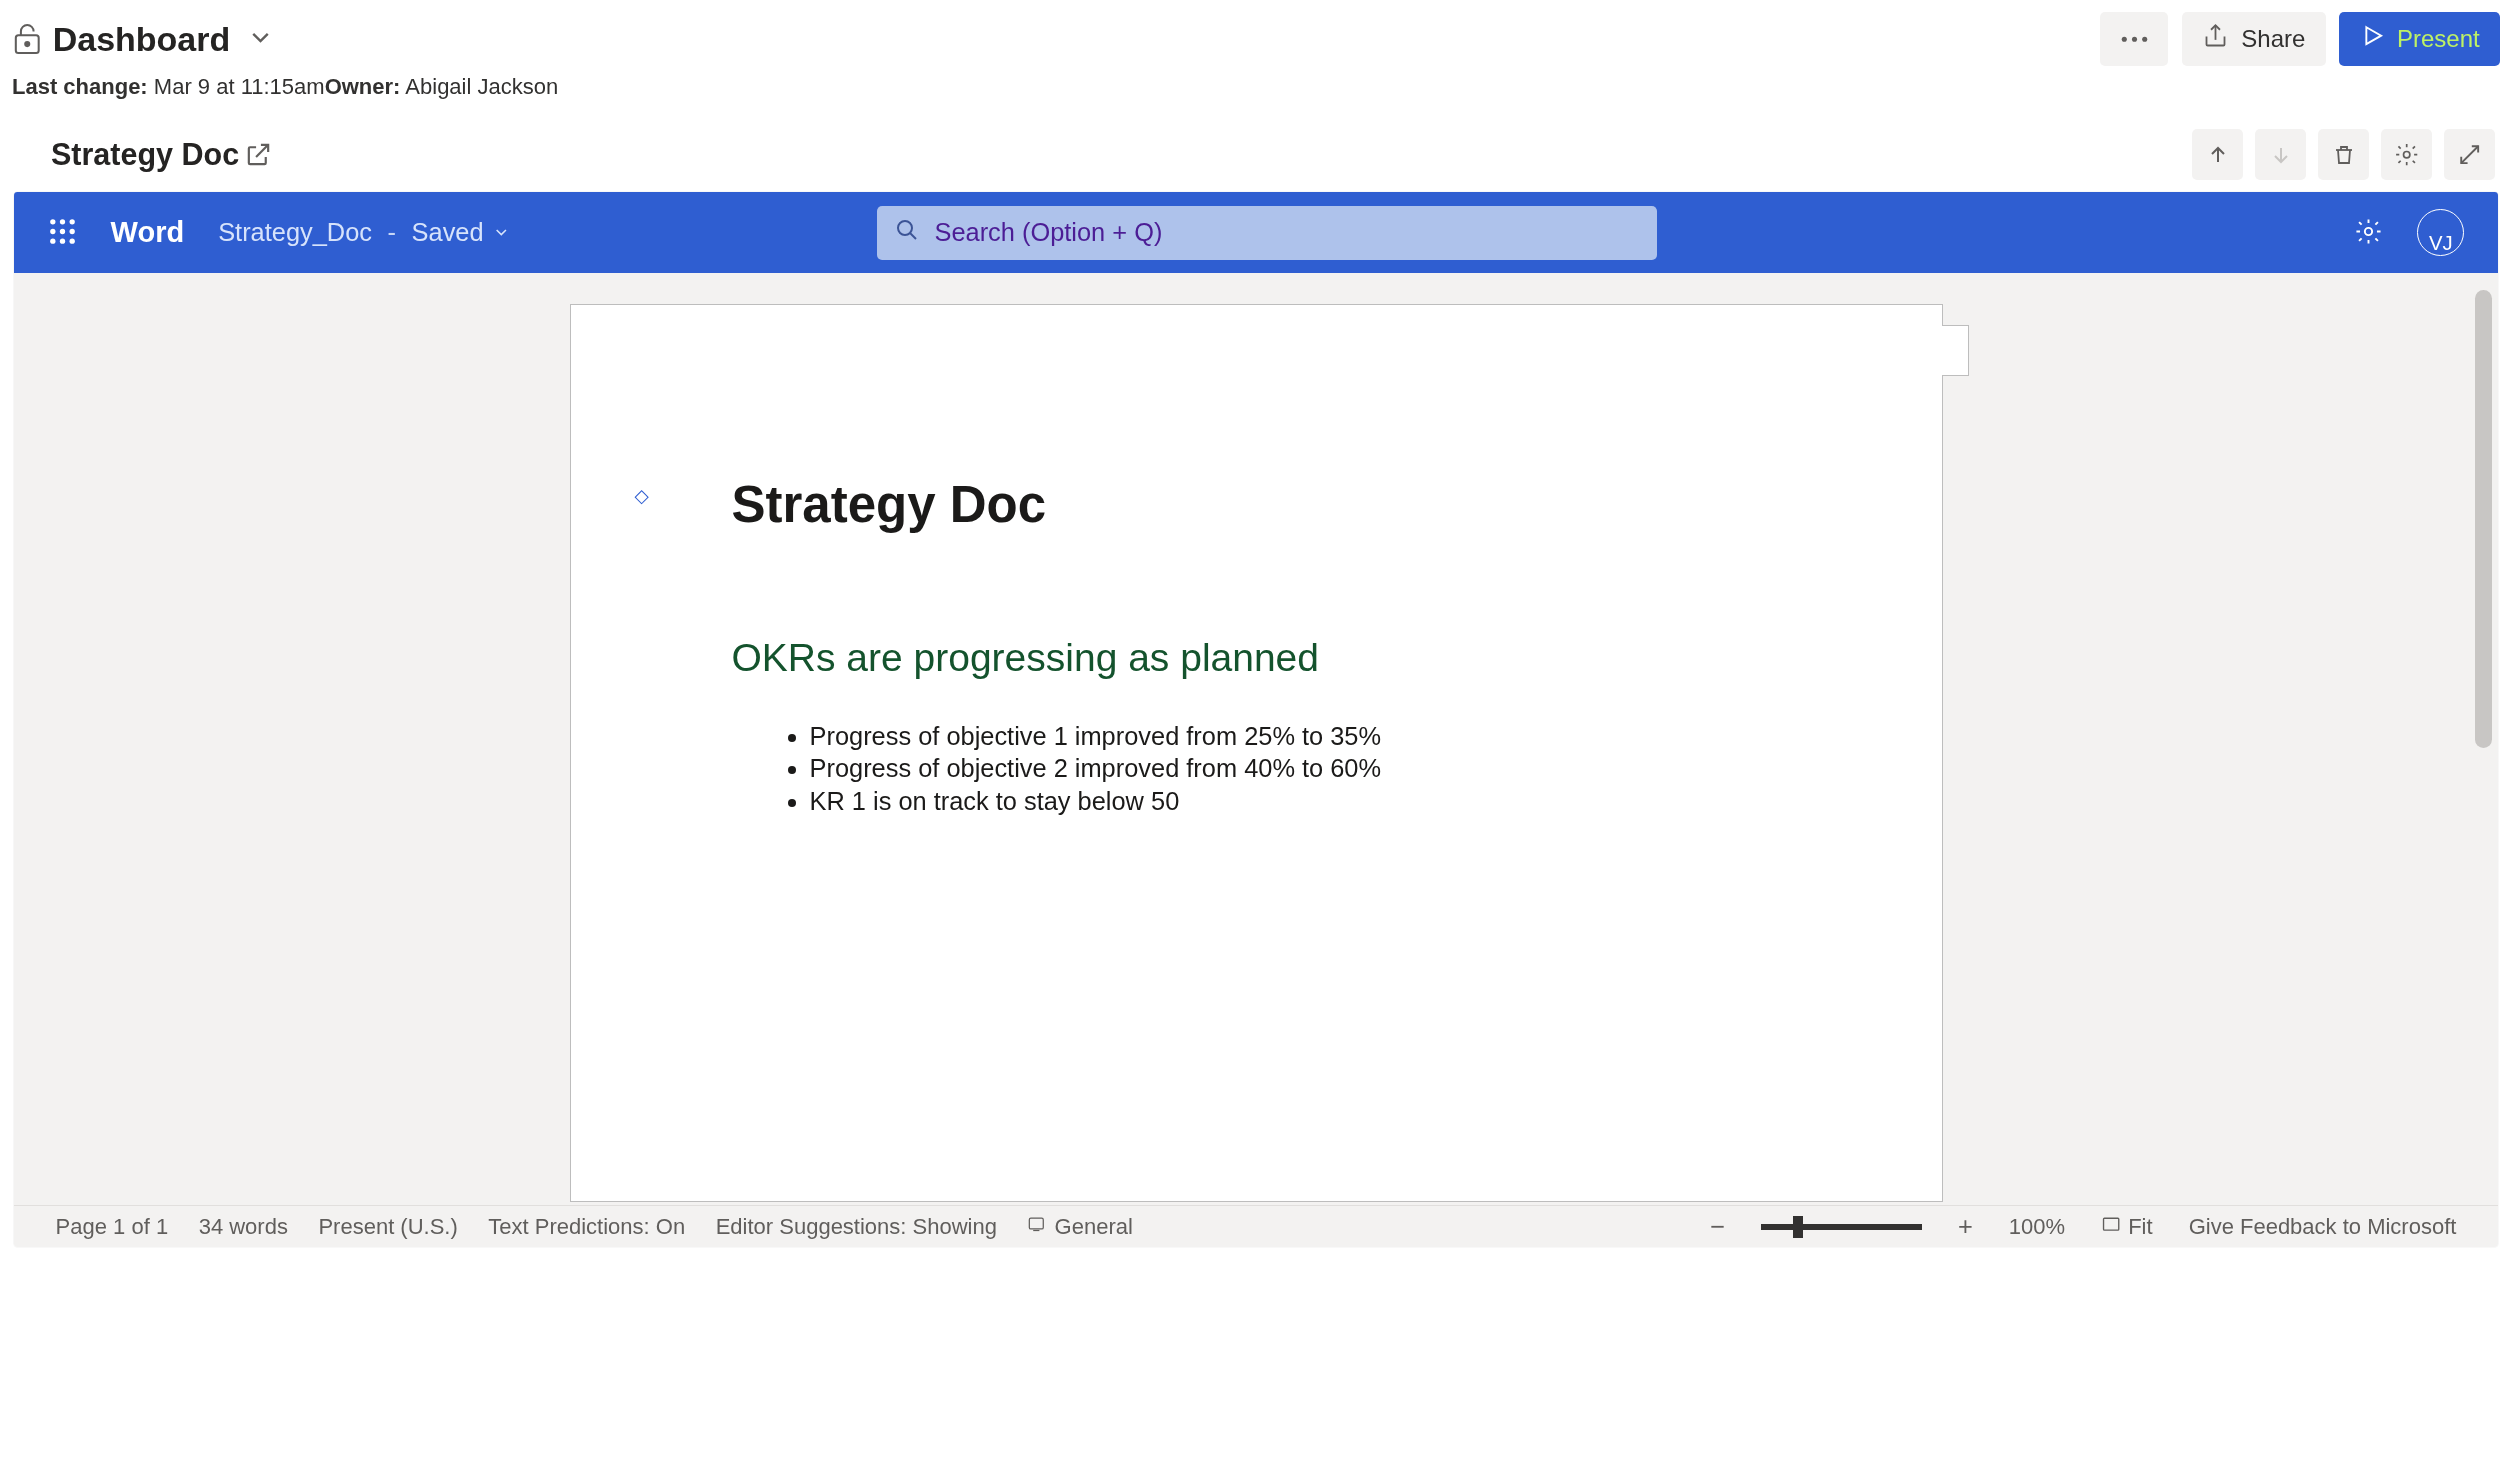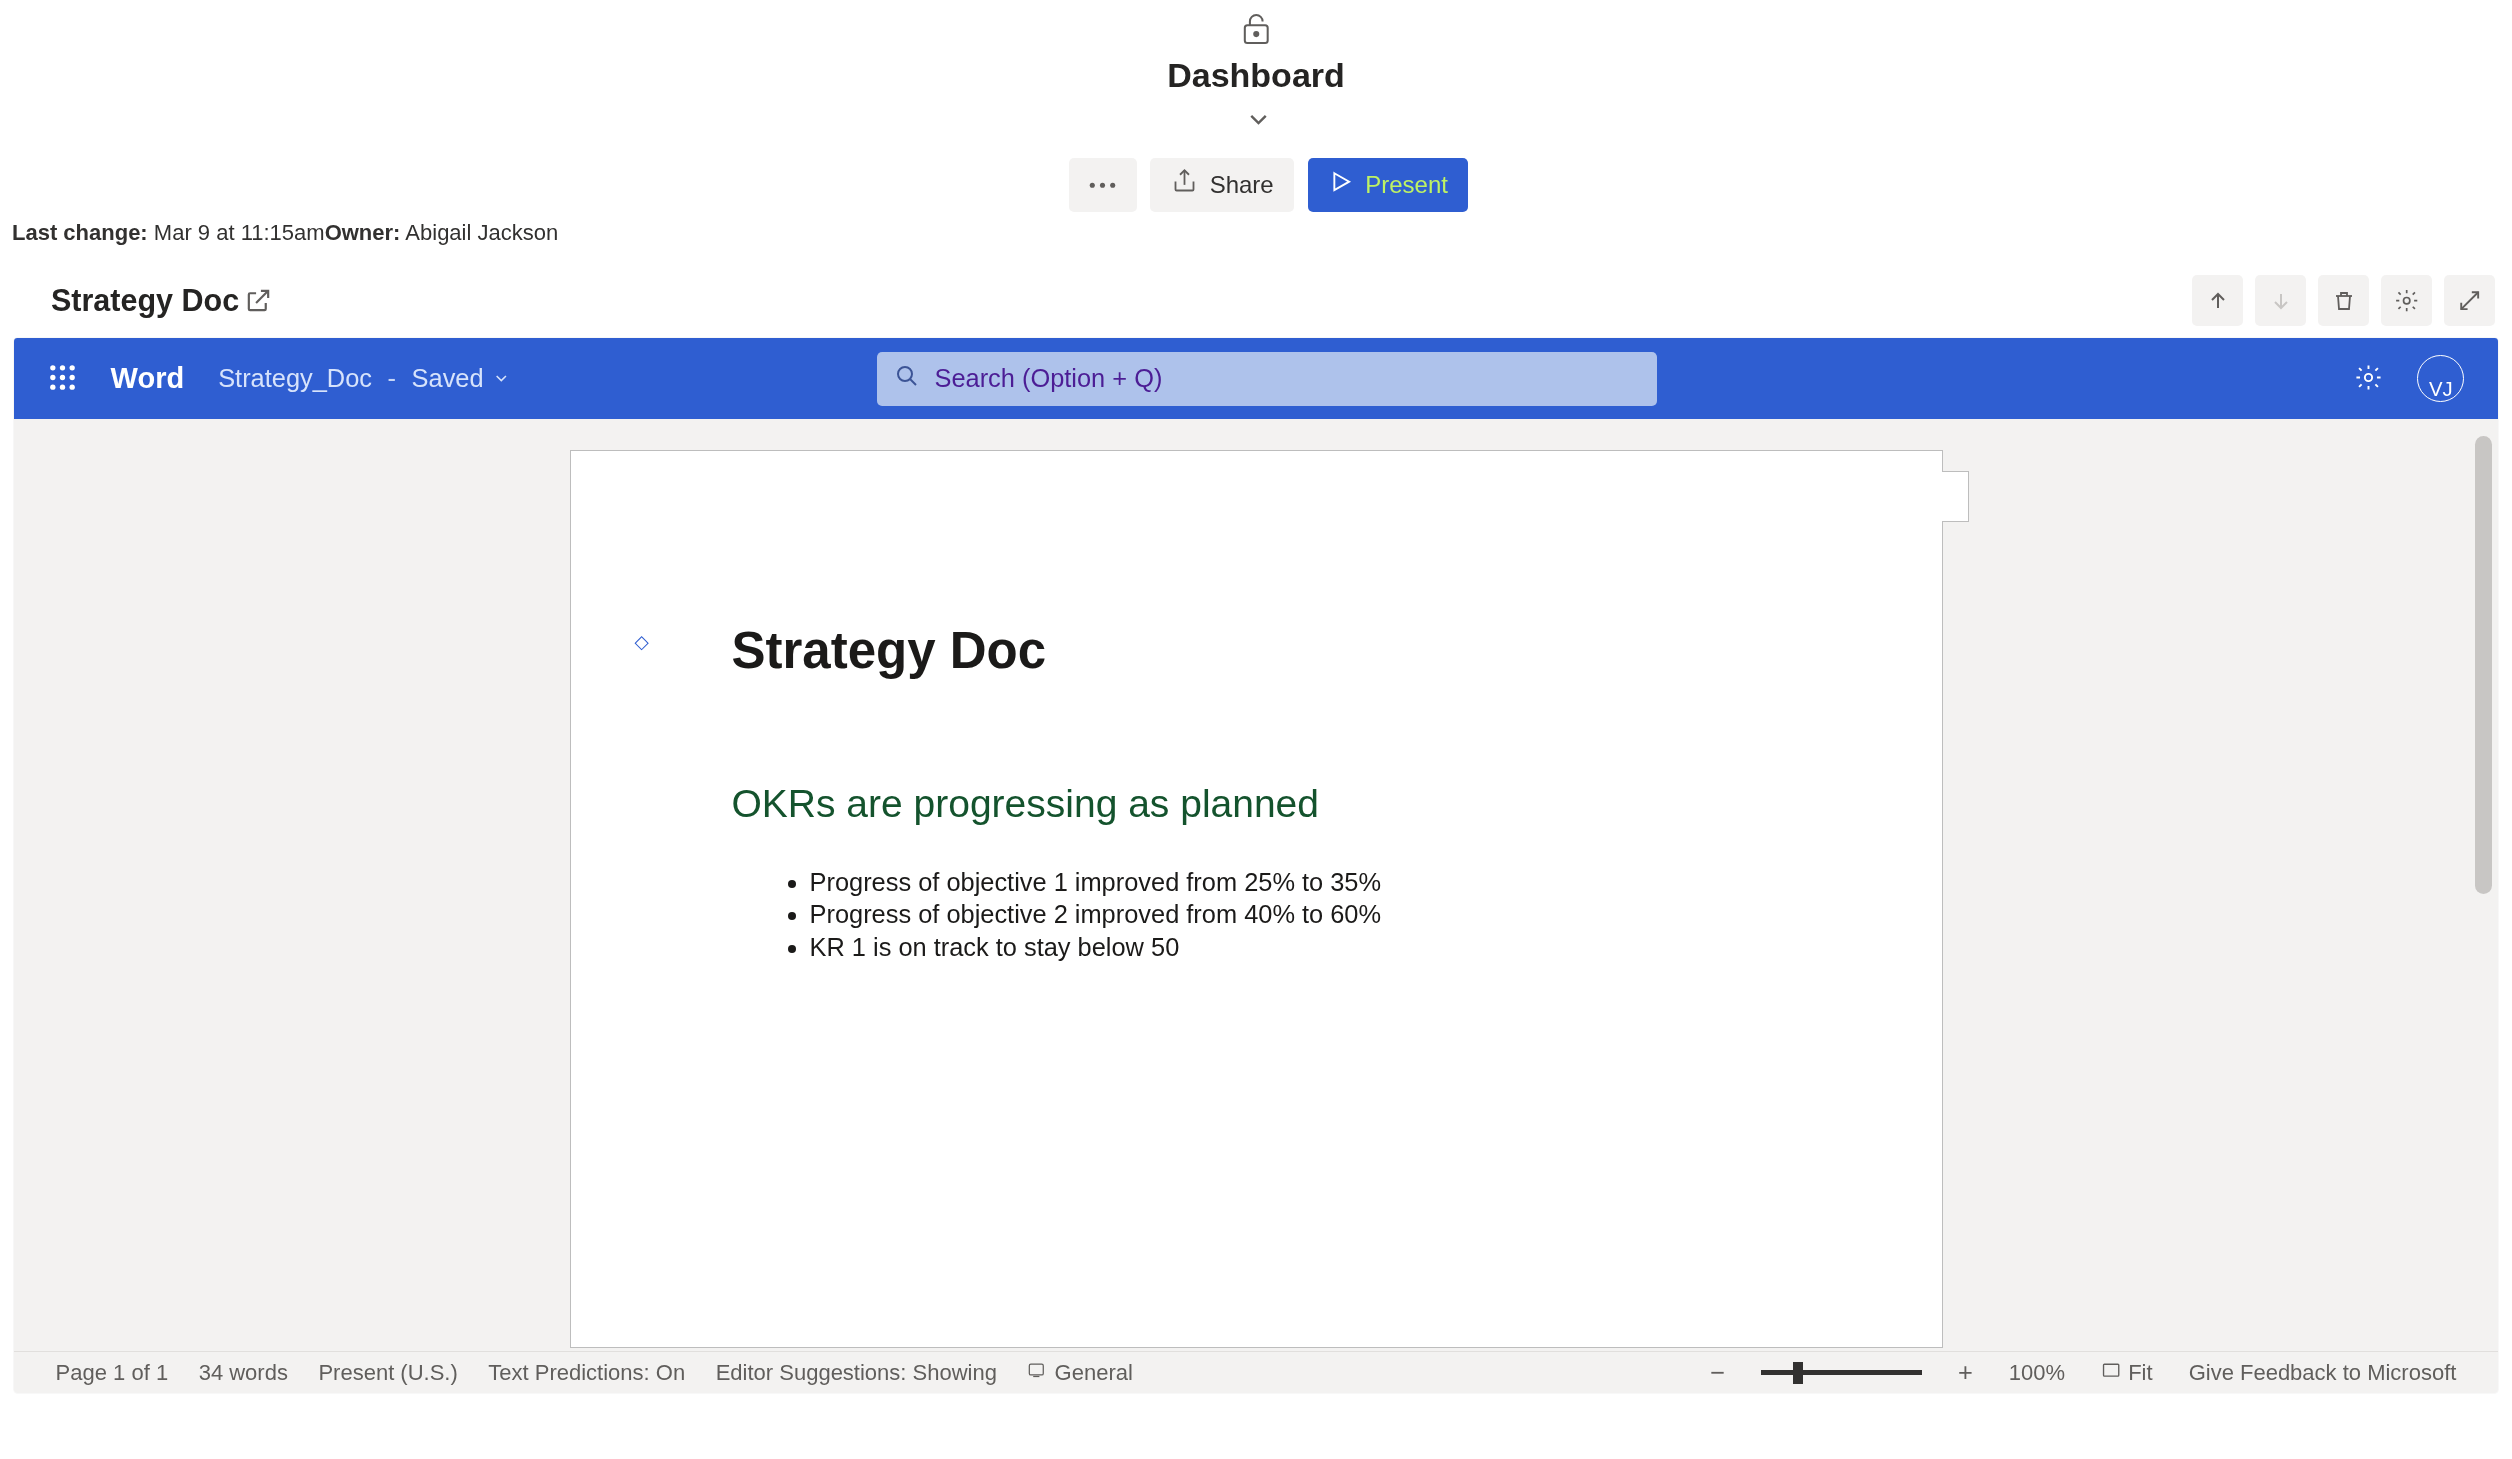--- a/index.html
+++ b/index.html
@@ -11,21 +11,20 @@
     height: 1460px;
     overflow: hidden;
   }
 
   
   .dashboard-header {
     display: flex;
     align-items: center;
     padding: 12px 12px 3.4px 12px;
     gap: 10.2px;
-    flex-direction: column;
   }
   .lock-icon svg { display:block; }
   .dashboard-title {
     font-size: 34px;
     font-weight: 600;
     color: #252423;
   }
   .chevron-down { margin-left: 5.1px; color:#605e5c; }
   .dash-spacer { flex: 1; }
   .dash-actions { display:flex; gap:13.6px; align-items:center;padding-left:25px; }

